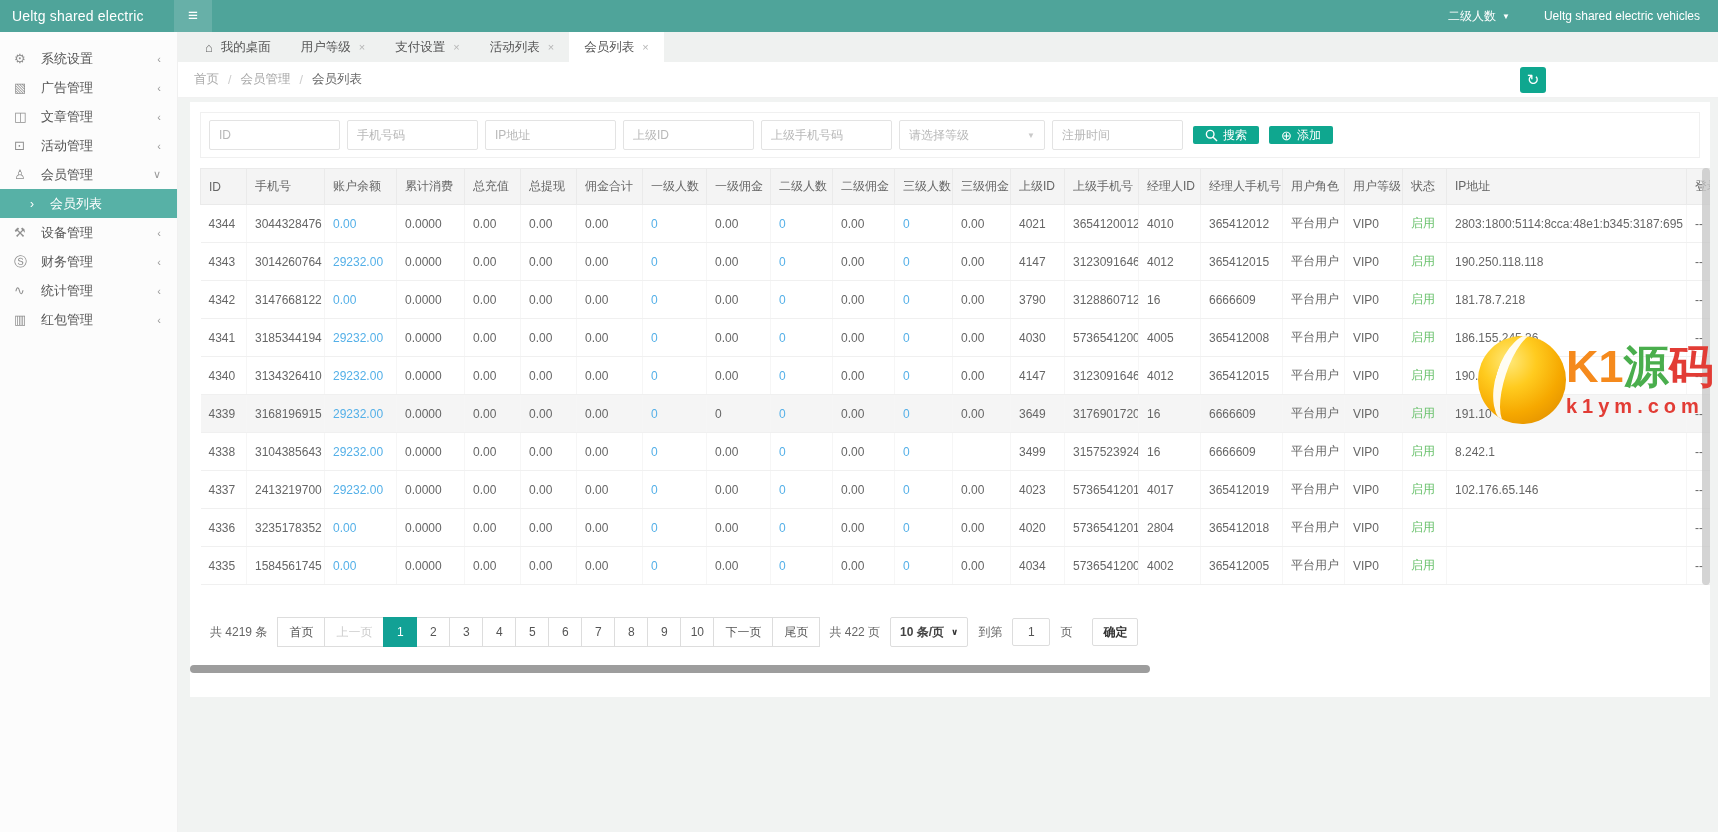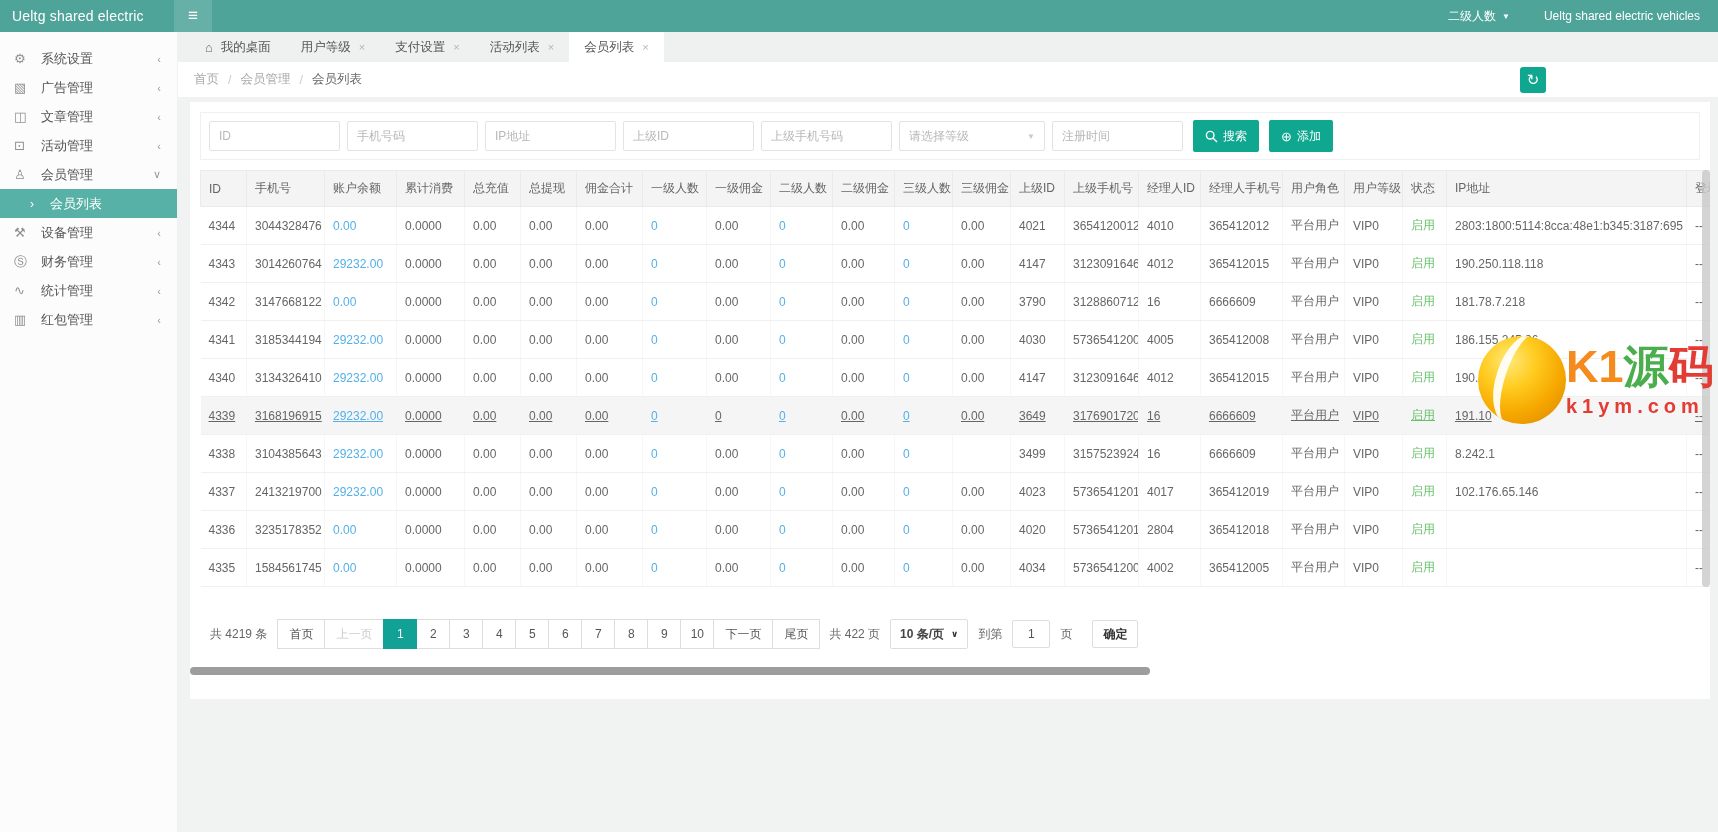--- a/index.html
+++ b/index.html
@@ -37,28 +37,28 @@
   .crumb-last { color:#666; }
   .crumb-sep { margin:0 9px; color:#ccc; }
   .refresh-btn { position:absolute; right:172px; top:5px; width:26px; height:26px; background:#0fa78f; color:#fff; border:none; border-radius:3px; display:flex; align-items:center; justify-content:center; font-size:15px; cursor:pointer; }
   
   .panel { margin:4px 8px 0 12px; background:#fff; padding:10px 0 24px 10px; position:relative; }
   .filterbox { border:1px solid #f0f0f0; padding:7px 8px; display:flex; gap:7px; align-items:center; margin-right:10px; }
   .f-input { width:131px; height:30px; border:1px solid #e3e3e3; border-radius:2px; padding:0 9px; font-size:12px; color:#666; outline:none; background:#fff; }
   .f-input::placeholder, .pg-input::placeholder { color:#b8b8b8; }
   .f-select { width:146px; height:30px; border:1px solid #e3e3e3; border-radius:2px; display:flex; align-items:center; justify-content:space-between; padding:0 9px; font-size:12px; color:#b8b8b8; cursor:pointer; }
   .f-select .caret { color:#c9c9c9; font-size:8px; }
-  .btn { height:32px; border:none; border-radius:2px; background:#0fa78f; color:#fff; font-size:12px; display:flex; align-items:center; gap:5px; padding:0 12px; cursor:pointer; margin-left:3px; }
+  .btn { height:18px; border:none; border-radius:2px; background:#0fa78f; color:#fff; font-size:12px; display:flex; align-items:center; gap:5px; padding:0 12px; cursor:pointer; margin-left:3px; }
   .btn .btn-ico { display:flex; align-items:center; font-size:13px; }
   
   .tablewrap { margin-top:10px; overflow:hidden; position:relative; margin-right:0; }
   table { border-collapse:collapse; table-layout:fixed; width:1556px; font-size:12px; color:#666; }
   th { background:#f4f4f4; font-weight:normal; color:#666; text-align:left; padding:9px 8px; border:1px solid #eaeaea; white-space:nowrap; overflow:hidden; }
   td { padding:10px 8px; border-bottom:1px solid #f0f0f0; border-right:1px solid #f6f6f6; white-space:nowrap; overflow:hidden; background:transparent; }
-  tr.hl td { background:#f5f5f5;text-decoration:underline; }
+  tr.hl td { background:#f5f5f5; }
   .cell-link { color:#54b0e8; cursor:pointer; }
   .cell-status { color:#67c06a; }
   .v-scrollbar { position:absolute; right:0; top:0; bottom:0; width:8px; background:#c6c6c6; border-radius:4px; opacity:.75; }
   
   .pagination { display:flex; align-items:center; margin-top:32px; font-size:12px; color:#666; }
   .pg-text { margin:0 10px; white-space:nowrap; }
   .pg-group { display:flex; }
   .pg-btn { min-width:34px; height:30px; border:1px solid #ddd; background:#fff; color:#555; font-size:12px; display:flex; align-items:center; justify-content:center; padding:0 11px; cursor:pointer; margin-right:-1px; }
   .pg-btn.num { padding:0; width:34px; }
   .pg-btn.active { background:#12a195; border-color:#12a195; color:#fff; position:relative; z-index:1; }

